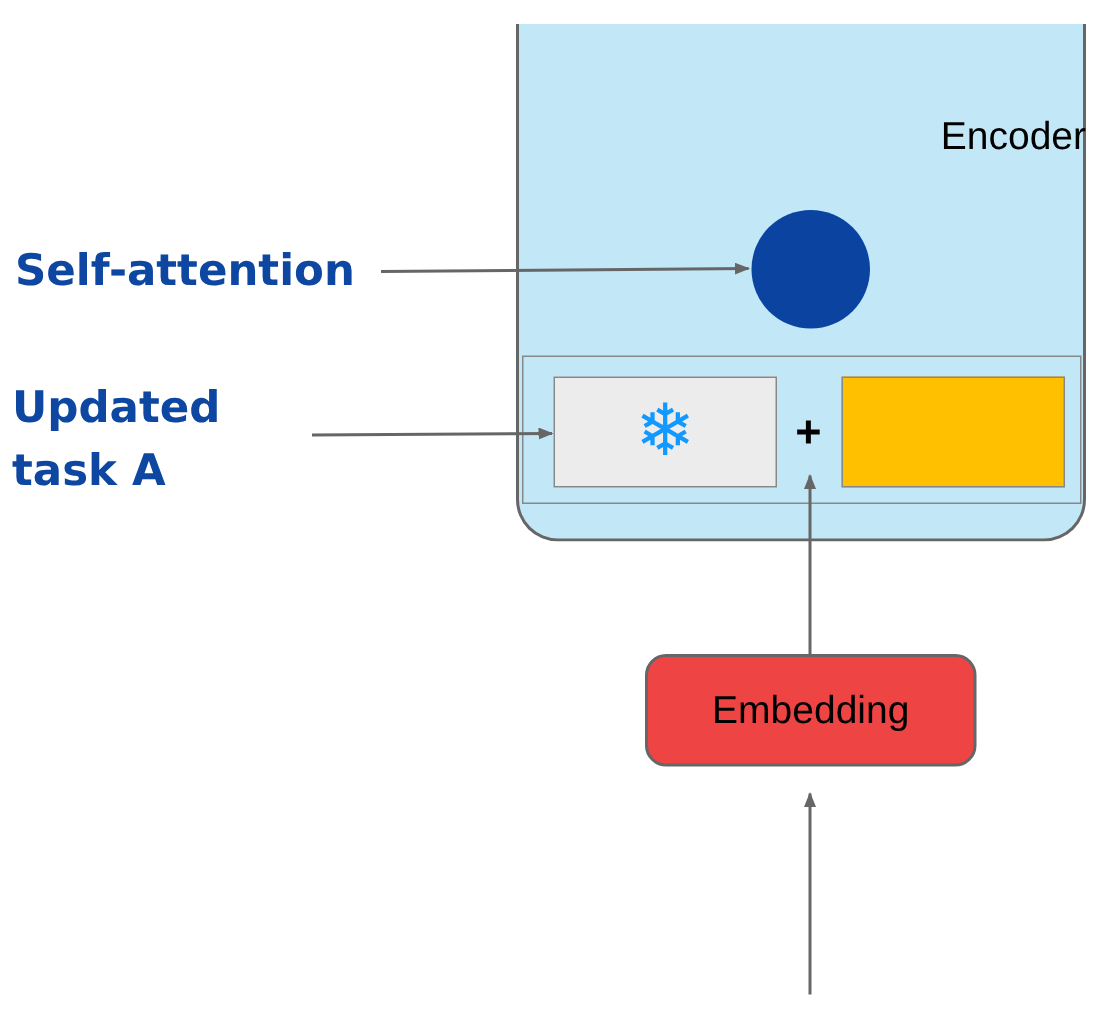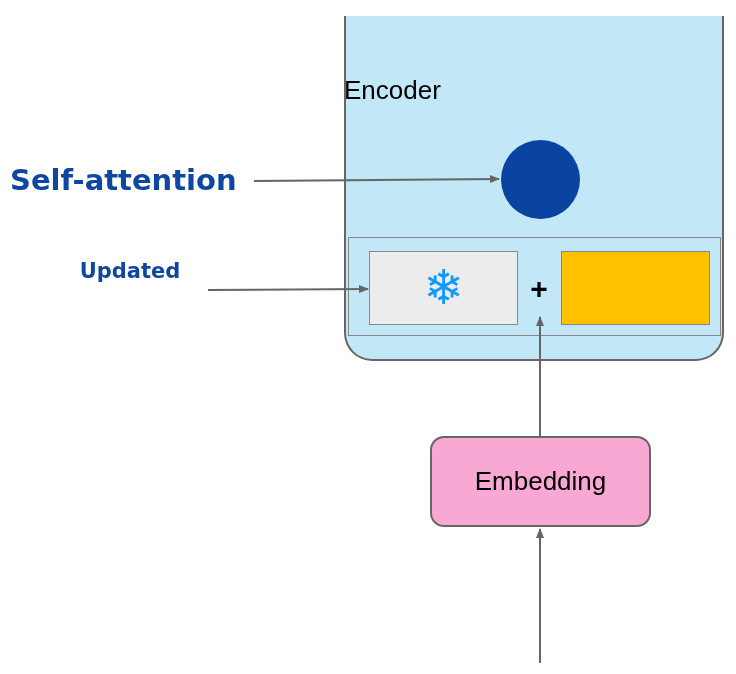--- a/index.html
+++ b/index.html
@@ -1,29 +1,29 @@
 <!DOCTYPE html>
 <html><head>
 <meta charset="utf-8">
 <style>
   html,body{margin:0;padding:0;background:#ffffff;}
   body{width:736px;height:674px;position:relative;overflow:hidden;font-family:"Liberation Sans",sans-serif;}
   .abs{position:absolute;}
   #encoder{left:344px;top:16px;width:380px;height:345px;background:#c2e7f7;border:2px solid #666;border-top:none;border-radius:0 0 28px 28px;box-sizing:border-box;}
-  #encoder-label{left:344px;top:75px;width:380px;text-align:left;font-size:26px;color:#000;}
+  #encoder-label{left:344px;top:75px;width:380px;text-align:right;font-size:26px;color:#000;}
   #attn-circle{left:501px;top:140px;width:79px;height:79px;border-radius:50%;background:#0a44a0;}
   #weights-group{left:348px;top:237px;width:373px;height:99px;border:1.5px solid #888;box-sizing:border-box;}
   #frozen-box{left:369px;top:251px;width:149px;height:74px;background:#ececec;border:1.5px solid #888;box-sizing:border-box;display:flex;align-items:center;justify-content:center;}
   #snowflake{font-size:48px;color:#1199ff;line-height:1;}
   #plus{left:526px;top:272px;font-size:30px;font-weight:bold;color:#000;width:26px;text-align:center;}
   #adapter-box{left:561px;top:251px;width:149px;height:74px;background:#ffc000;border:1.5px solid #888;box-sizing:border-box;}
-  #embedding-box{left:430px;top:436px;width:221px;height:91px;background:#f9a8d4;border:2px solid #666;border-radius:14px;box-sizing:border-box;display:flex;align-items:center;justify-content:center;font-size:26px;color:#000;}
+  #embedding-box{left:430px;top:436px;width:221px;height:75px;background:#ef4444;border:2px solid #666;border-radius:14px;box-sizing:border-box;display:flex;align-items:center;justify-content:center;font-size:26px;color:#000;}
   .label-blue{color:#0d47a1;font-weight:bold;font-family:"DejaVu Sans",sans-serif;}
   #self-attn-label{left:10px;top:163px;font-size:29px;text-align:center;}
-  #updated-label{left:30px;top:250px;width:200px;text-align:center;font-size:21px;line-height:42px;}
+  #updated-label{left:8px;top:250px;width:200px;text-align:left;font-size:29px;line-height:42px;}
   svg#arrows{position:absolute;left:0;top:0;}
 </style>
 </head>
 <body>
 
 <div id="encoder" class="abs"></div>
 <div id="encoder-label" class="abs">Encoder</div>
 <div id="attn-circle" class="abs"></div>
 
 <div id="weights-group" class="abs"></div>
@@ -33,20 +33,21 @@
 <div id="plus" class="abs">+</div>
 <div id="adapter-box" class="abs"></div>
 
 <div id="embedding-box" class="abs">
   <span>Embedding</span>
 </div>
 
 <div id="self-attn-label" class="abs label-blue">Self-attention</div>
 <div id="updated-label" class="abs label-blue">
   <div>Updated</div>
+  <div>task A</div>
 </div>
 
 <svg id="arrows" width="736" height="674">
   <defs>
     <marker id="ah" markerWidth="10" markerHeight="8" refX="9" refY="4" orient="auto" markerUnits="userSpaceOnUse">
       <path d="M0,0 L10,4 L0,8 z" fill="#666"></path>
     </marker>
   </defs>
   <line x1="254" y1="181" x2="499" y2="179" stroke="#666" stroke-width="2" marker-end="url(#ah)"></line>
   <line x1="208" y1="290" x2="368" y2="289" stroke="#666" stroke-width="2" marker-end="url(#ah)"></line>

